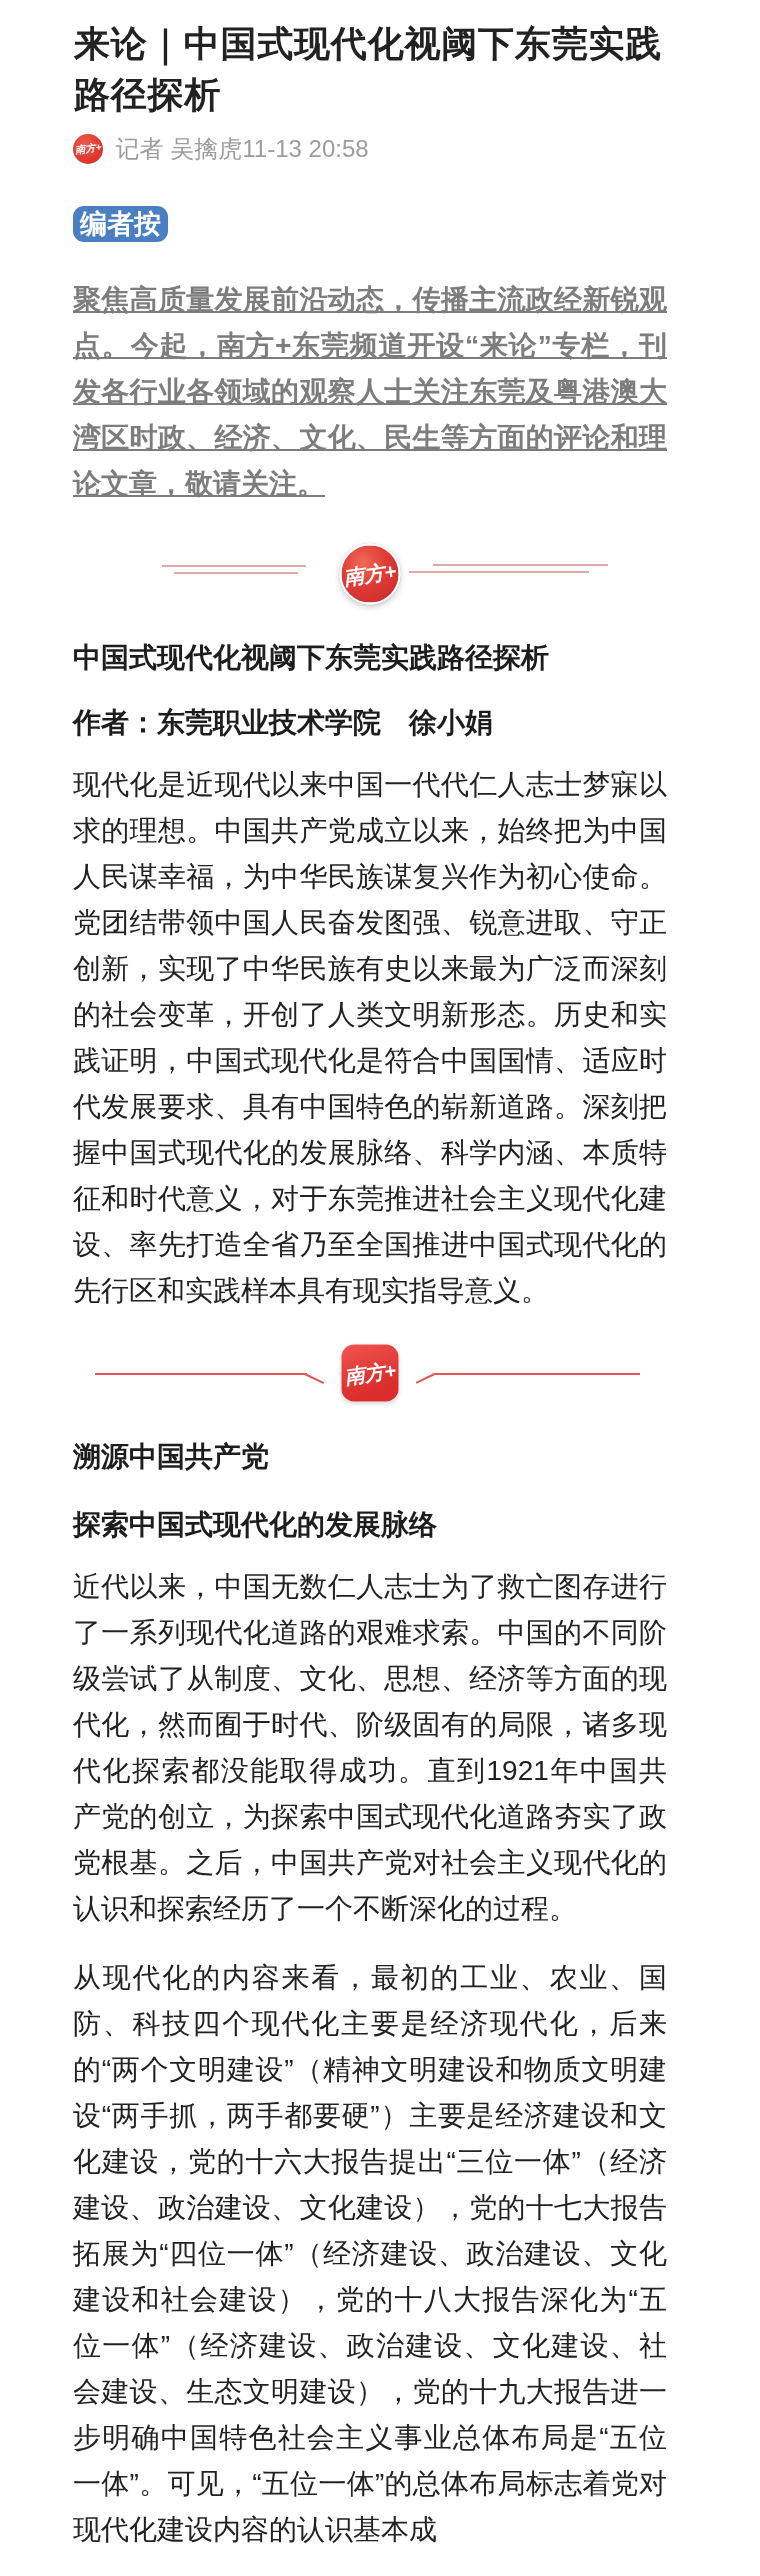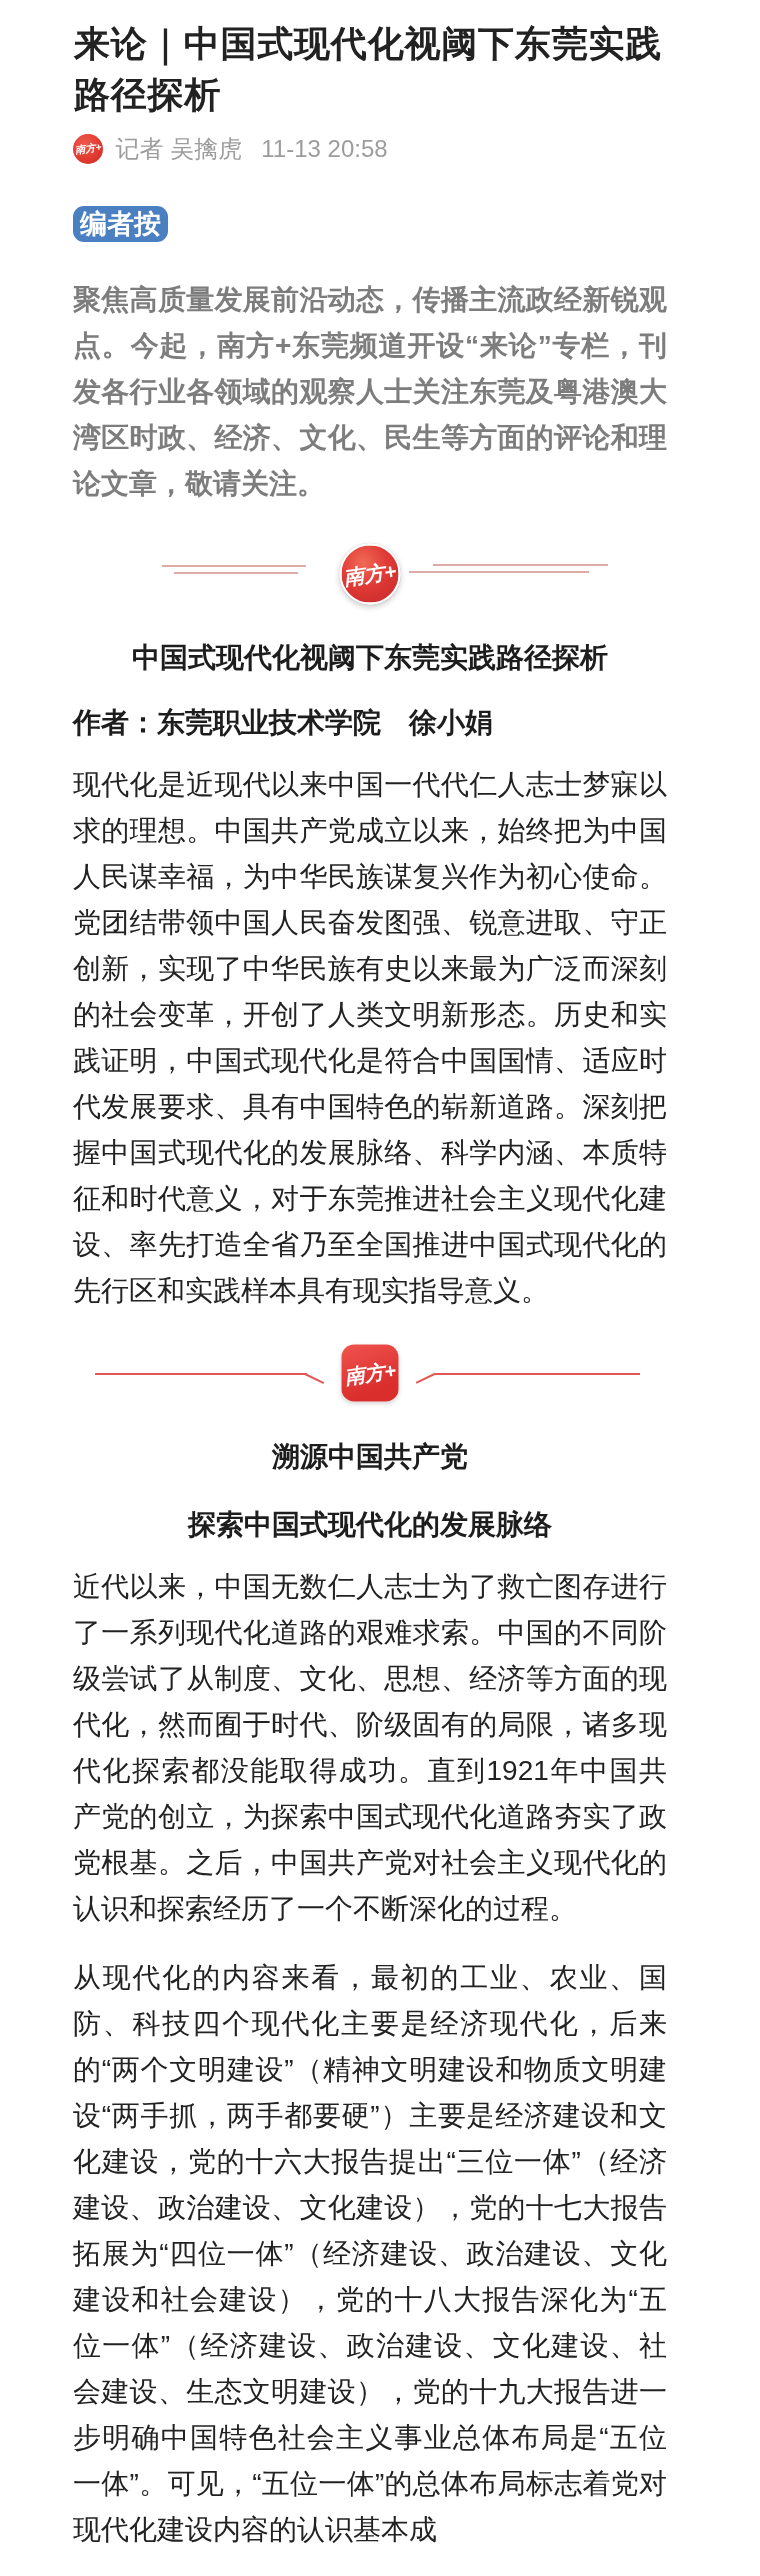--- a/index.html
+++ b/index.html
@@ -23,37 +23,37 @@
   }
   .byline{display:flex;align-items:center;margin-top:12.6px;height:32px;}
   .byline-logo{
     width:30px;height:30px;border-radius:50%;flex:0 0 auto;
     background:radial-gradient(circle at 38% 32%, #ef5a4e 0%, var(--logo-red) 60%, #c42b24 100%);
     display:flex;align-items:center;justify-content:center;overflow:hidden;
   }
   .logo-script{color:#fff;font-weight:700;font-style:italic;line-height:1;transform:rotate(-8deg);display:inline-block;}
   .logo-script.small{font-size:10.3px;}
   .byline-author{margin-left:12.6px;font-size:24px;color:var(--byline-gray);}
-  .byline-time{margin-left:19px;font-size:24px;color:var(--byline-gray);}
+  .byline-time{font-size:24px;color:var(--byline-gray);}
   .badge{
     display:inline-block;margin-top:41px;padding:0 7px;
     background:var(--badge-blue);color:#ffffff;
     font-size:27px;font-weight:700;line-height:36px;border-radius:11px;
   }
   .note{
     margin:35px 0 0;font-size:28px;line-height:46px;font-weight:700;
-    color:var(--note-gray);text-align:justify;
+    color:var(--note-gray);text-align:justify;text-decoration:underline;
   }
   .body-p{
     margin:23px 0 0;font-size:28px;line-height:46px;
     color:var(--text-dark);text-align:justify;
   }
   .center-h{
     margin:35px 0 0;font-size:28px;line-height:33px;font-weight:700;
-    color:#1d1d1d;text-align:center;
+    color:#1d1d1d;
   }
   .center-h.tight{}
   .author-h{margin:32px 0 0;font-size:28px;line-height:33px;font-weight:700;color:#1d1d1d;text-align:left;}
   .divider{position:relative;height:63px;}
   .divider.first{margin-top:36px;}
   .divider.second{margin-top:28px;}
   .dv-logo{
     position:absolute;left:50%;top:50%;transform:translate(-50%,-50%);
     width:57px;height:57px;border-radius:50%;
     background:radial-gradient(circle at 38% 30%, #f06a55 0%, #e03a36 45%, #c42828 100%);

